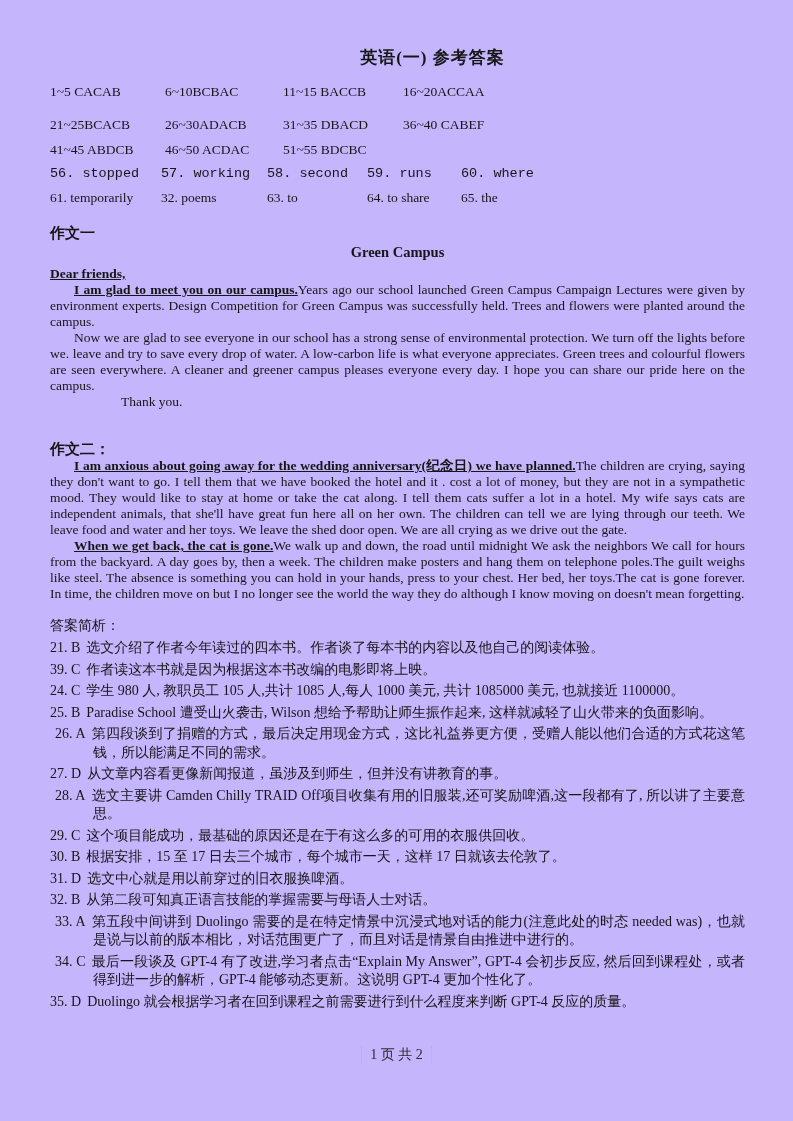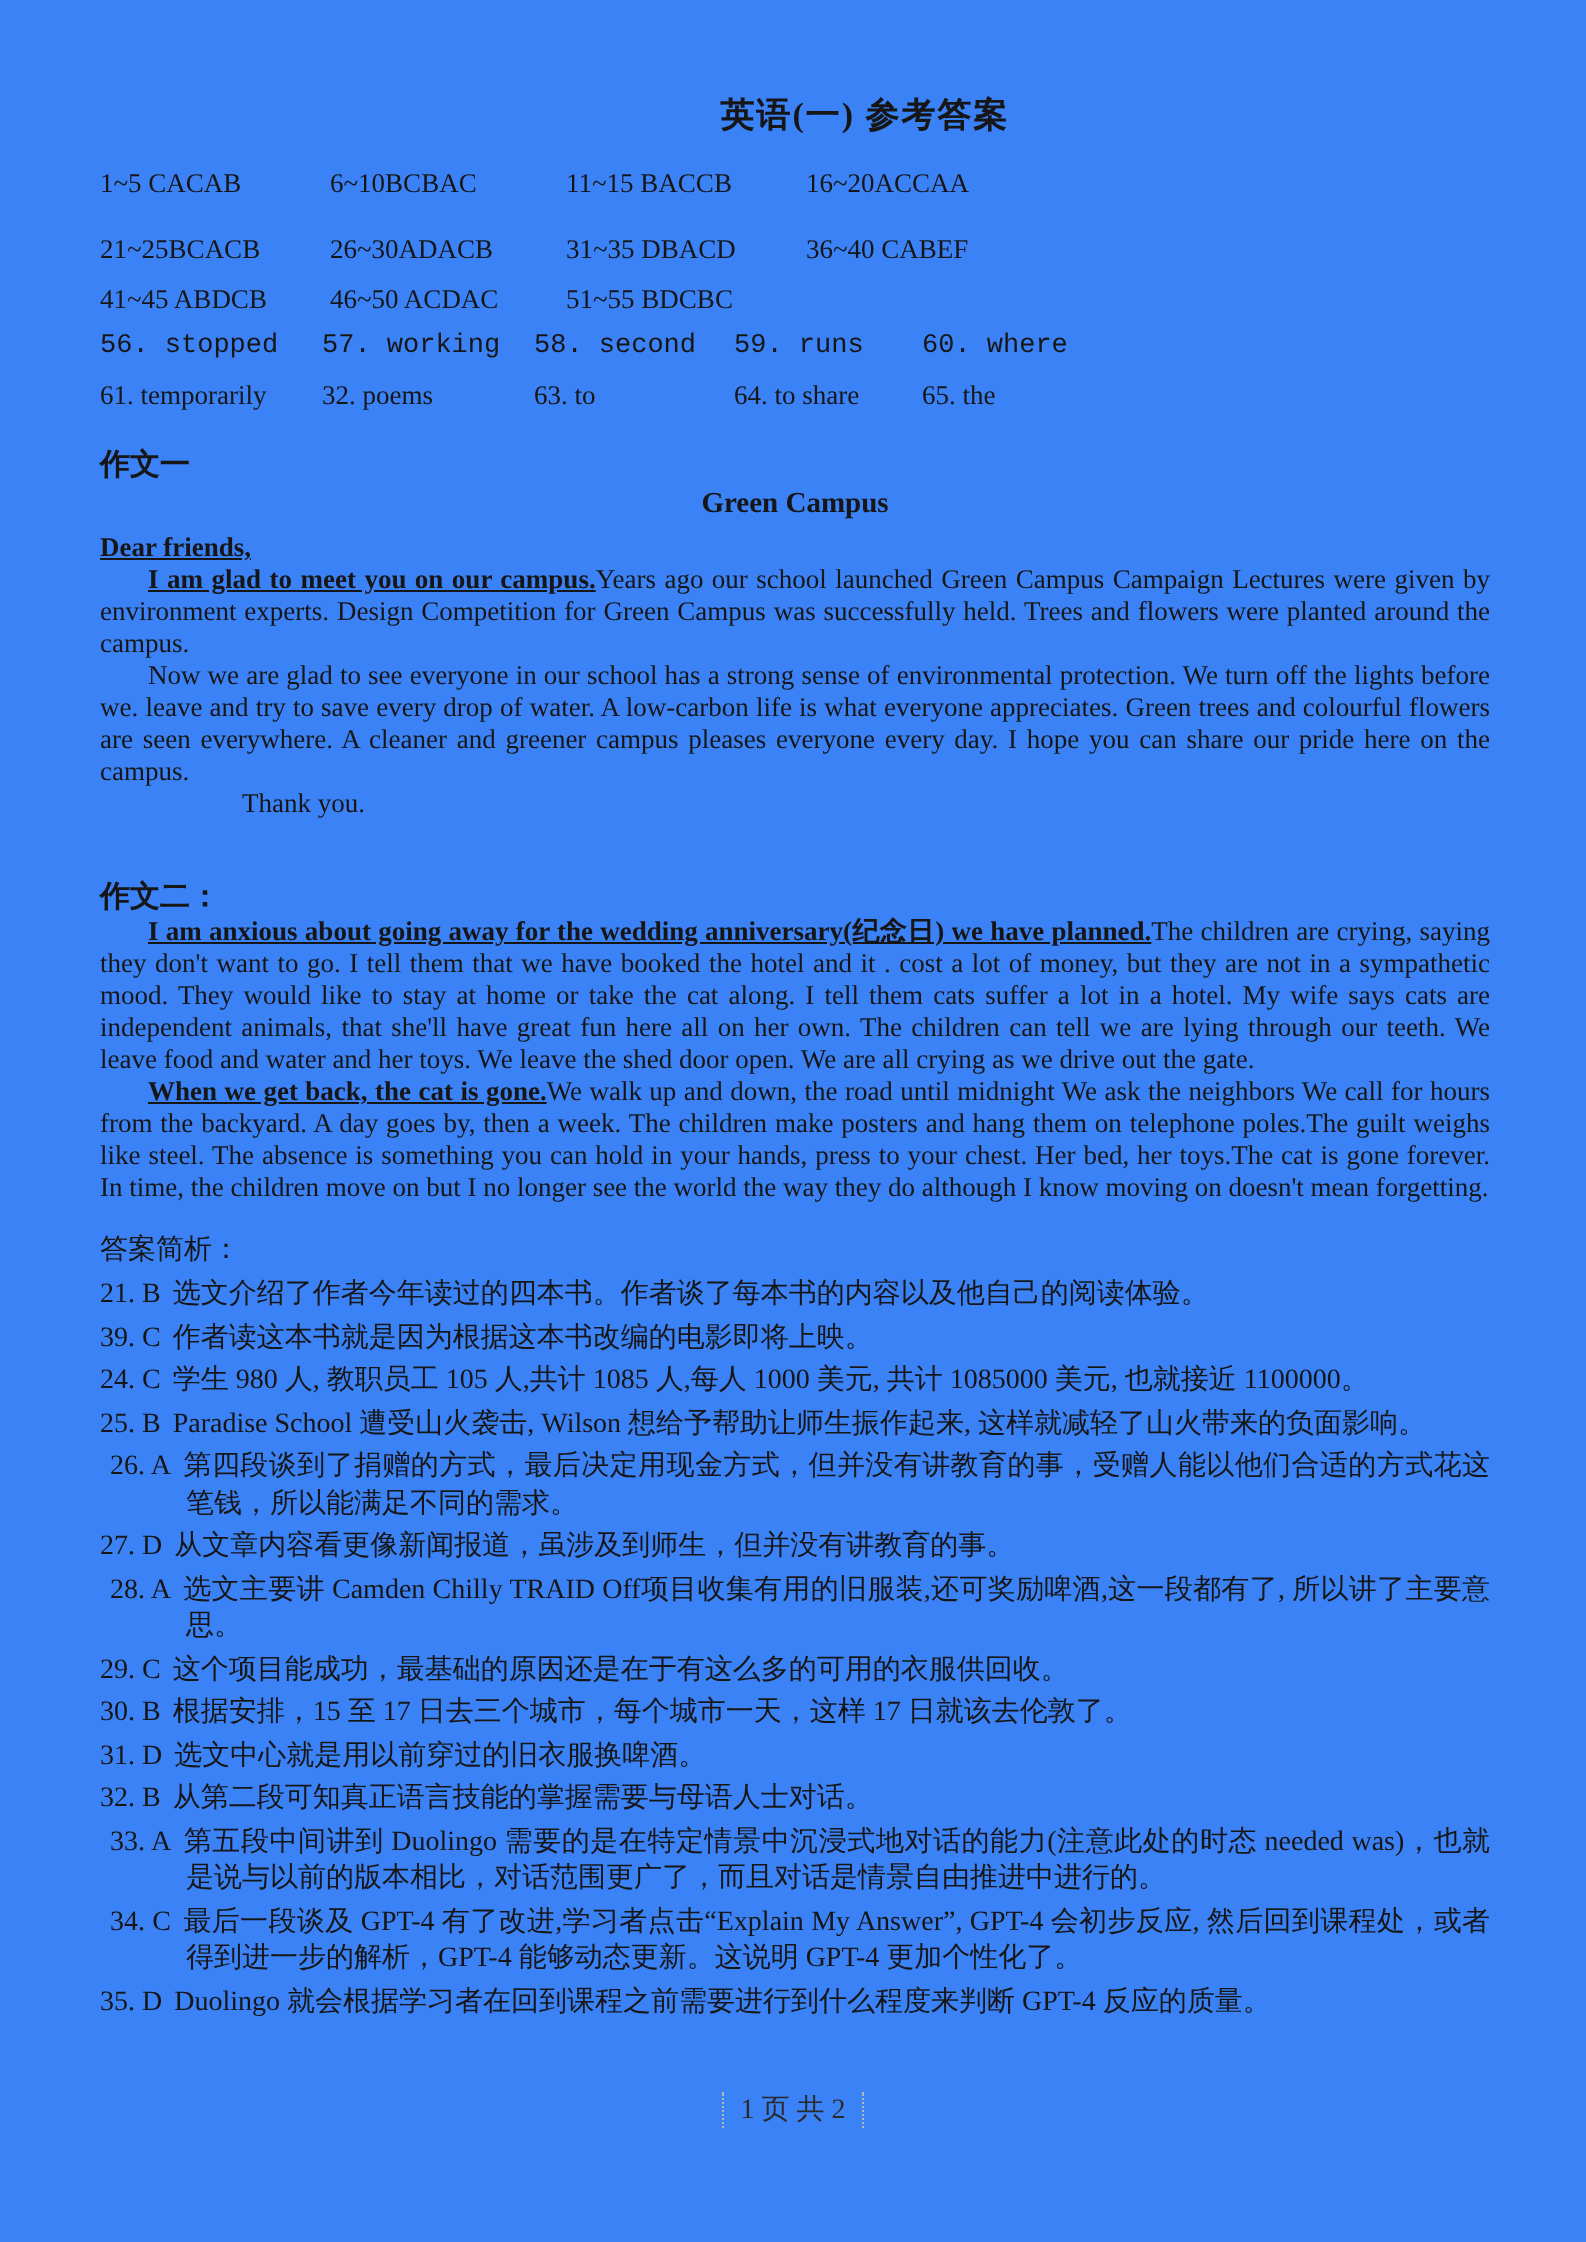--- a/index.html
+++ b/index.html
@@ -8,21 +8,21 @@
     background: #ffffff;
   }
   body {
     font-family: "Liberation Serif", "DejaVu Serif", serif;
     color: #161616;
   }
   .page {
     position: relative;
     width: 793px;
     height: 1121px;
-    background: #3b82f6;
+    background: #c4b5fd;
     overflow: hidden;
     box-sizing: border-box;
     padding: 46px 48px 0 50px;
   }
   .doc-title {
     margin: 0;
     padding-left: 70px;
     text-align: center;
     font-size: 17px;
     font-weight: bold;
@@ -172,21 +172,21 @@
     <p class="essay-para"><span class="bold-ul">I am anxious about going away for the wedding  anniversary(纪念日) we have planned.</span><span>The children are crying, saying they don't want to go. I tell them that we have booked the hotel and it . cost a lot of money, but they are not in a sympathetic mood. They would like to stay at home or take the cat along. I tell them cats suffer a lot in a hotel. My wife says cats are independent animals, that she'll have great fun here all on her own. The children can tell we are lying through our teeth. We leave food and water and her toys. We leave the shed door open. We are all crying as we drive out the gate.</span></p>
     <p class="essay-para"><span class="bold-ul">When we get back, the cat is gone.</span><span>We walk up and down, the road until midnight  We ask the neighbors  We call for hours from the backyard. A day goes by, then a week. The children make posters and hang them on telephone poles.The guilt weighs like steel. The absence is something you can hold in your hands, press to your chest. Her bed, her toys.The cat is gone forever. In time, the children move on but I no longer see the world the way they do although I know moving on doesn't mean forgetting.</span></p>
   </section>
 
   <section class="analysis">
     <div class="analysis-heading">答案简析：</div>
     <p class="item"><span class="num">21. B</span><span>选文介绍了作者今年读过的四本书。作者谈了每本书的内容以及他自己的阅读体验。</span></p>
     <p class="item"><span class="num">39. C</span><span>作者读这本书就是因为根据这本书改编的电影即将上映。</span></p>
     <p class="item"><span class="num">24. C</span><span>学生 980 人, 教职员工 105 人,共计 1085 人,每人 1000 美元, 共计 1085000 美元, 也就接近 1100000。</span></p>
     <p class="item"><span class="num">25. B</span><span>Paradise School 遭受山火袭击, Wilson 想给予帮助让师生振作起来, 这样就减轻了山火带来的负面影响。</span></p>
-    <p class="item shift"><span class="num">26. A</span><span>第四段谈到了捐赠的方式，最后决定用现金方式，但并没有讲教育的事，受赠人能以他们合适的方式花这笔钱，所以能满足不同的需求。</span></p>
+    <p class="item shift"><span class="num">26. A</span><span>第四段谈到了捐赠的方式，最后决定用现金方式，这比礼益券更方便，受赠人能以他们合适的方式花这笔钱，所以能满足不同的需求。</span></p>
     <p class="item"><span class="num">27. D</span><span>从文章内容看更像新闻报道，虽涉及到师生，但并没有讲教育的事。</span></p>
     <p class="item shift"><span class="num">28. A</span><span>选文主要讲 Camden Chilly TRAID  Off项目收集有用的旧服装,还可奖励啤酒,这一段都有了, 所以讲了主要意思。</span></p>
     <p class="item"><span class="num">29. C</span><span>这个项目能成功，最基础的原因还是在于有这么多的可用的衣服供回收。</span></p>
     <p class="item"><span class="num">30. B</span><span>根据安排，15 至 17 日去三个城市，每个城市一天，这样 17 日就该去伦敦了。</span></p>
     <p class="item"><span class="num">31. D</span><span>选文中心就是用以前穿过的旧衣服换啤酒。</span></p>
     <p class="item"><span class="num">32. B</span><span>从第二段可知真正语言技能的掌握需要与母语人士对话。</span></p>
     <p class="item shift"><span class="num">33. A</span><span>第五段中间讲到 Duolingo 需要的是在特定情景中沉浸式地对话的能力(注意此处的时态 needed was)，也就是说与以前的版本相比，对话范围更广了，而且对话是情景自由推进中进行的。</span></p>
     <p class="item shift"><span class="num">34. C</span><span>最后一段谈及 GPT-4 有了改进,学习者点击“Explain My Answer”, GPT-4 会初步反应, 然后回到课程处，或者得到进一步的解析，GPT-4 能够动态更新。这说明 GPT-4 更加个性化了。</span></p>
     <p class="item"><span class="num">35. D</span><span>Duolingo 就会根据学习者在回到课程之前需要进行到什么程度来判断 GPT-4 反应的质量。</span></p>
   </section>

